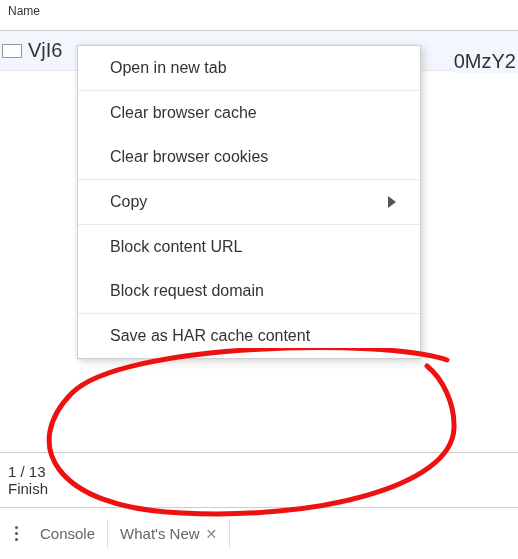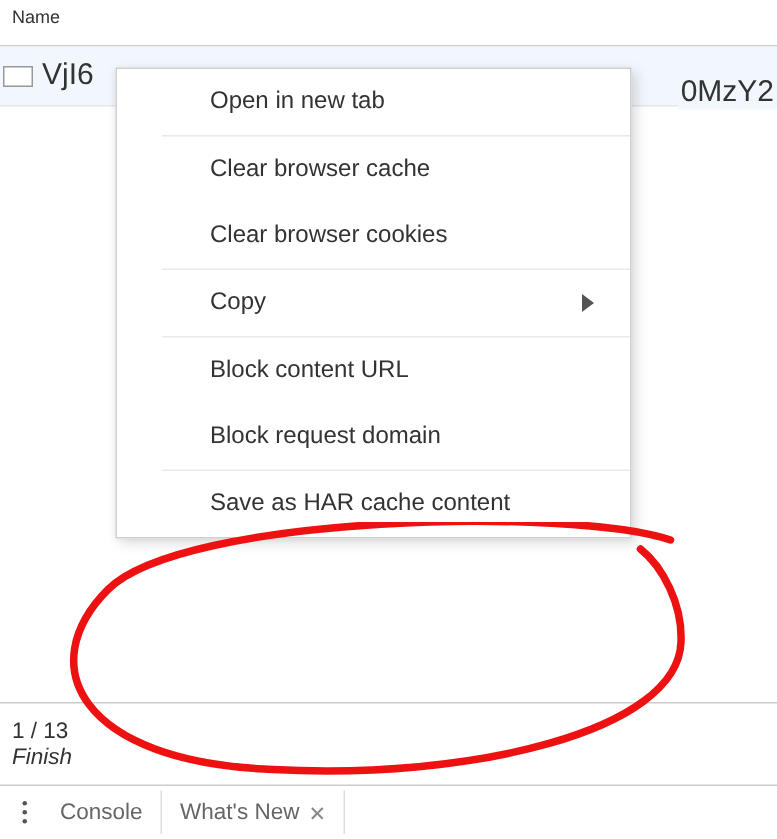--- a/index.html
+++ b/index.html
@@ -49,21 +49,20 @@
     }
     .context-menu {
       position: absolute;
       left: 77px;
       top: 45px;
       width: 344px;
       background: #fff;
       border: 1px solid #cfcfcf;
       box-shadow: 3px 3px 8px rgba(0,0,0,0.15), -1px 0 4px rgba(0,0,0,0.05);
       z-index: 100;
-      padding-left: 30px;
     }
     .menu-item {
       padding: 13px 20px 13px 32px;
       font-size: 16px;
       cursor: default;
       display: flex;
       align-items: center;
       justify-content: space-between;
     }
     .menu-divider {
@@ -89,27 +88,26 @@
       border-top: 1px solid #ccc;
       padding: 10px 8px;
       font-size: 15px;
       display: flex;
       justify-content: center;
       flex-direction: column;
     }
     .status-left {}
     .status-right {
       margin-right: 16px;
-      font-style: italic;
     }
     .tab-bar {
       border-top: 1px solid #ccc;
       display: flex;
       align-items: center;
-      height: 36px;
+      height: 52px;
       padding-left: 4px;
     }
     .kebab {
       width: 24px;
       display: flex;
       flex-direction: column;
       align-items: center;
       justify-content: center;
       gap: 3px;
       cursor: pointer;

